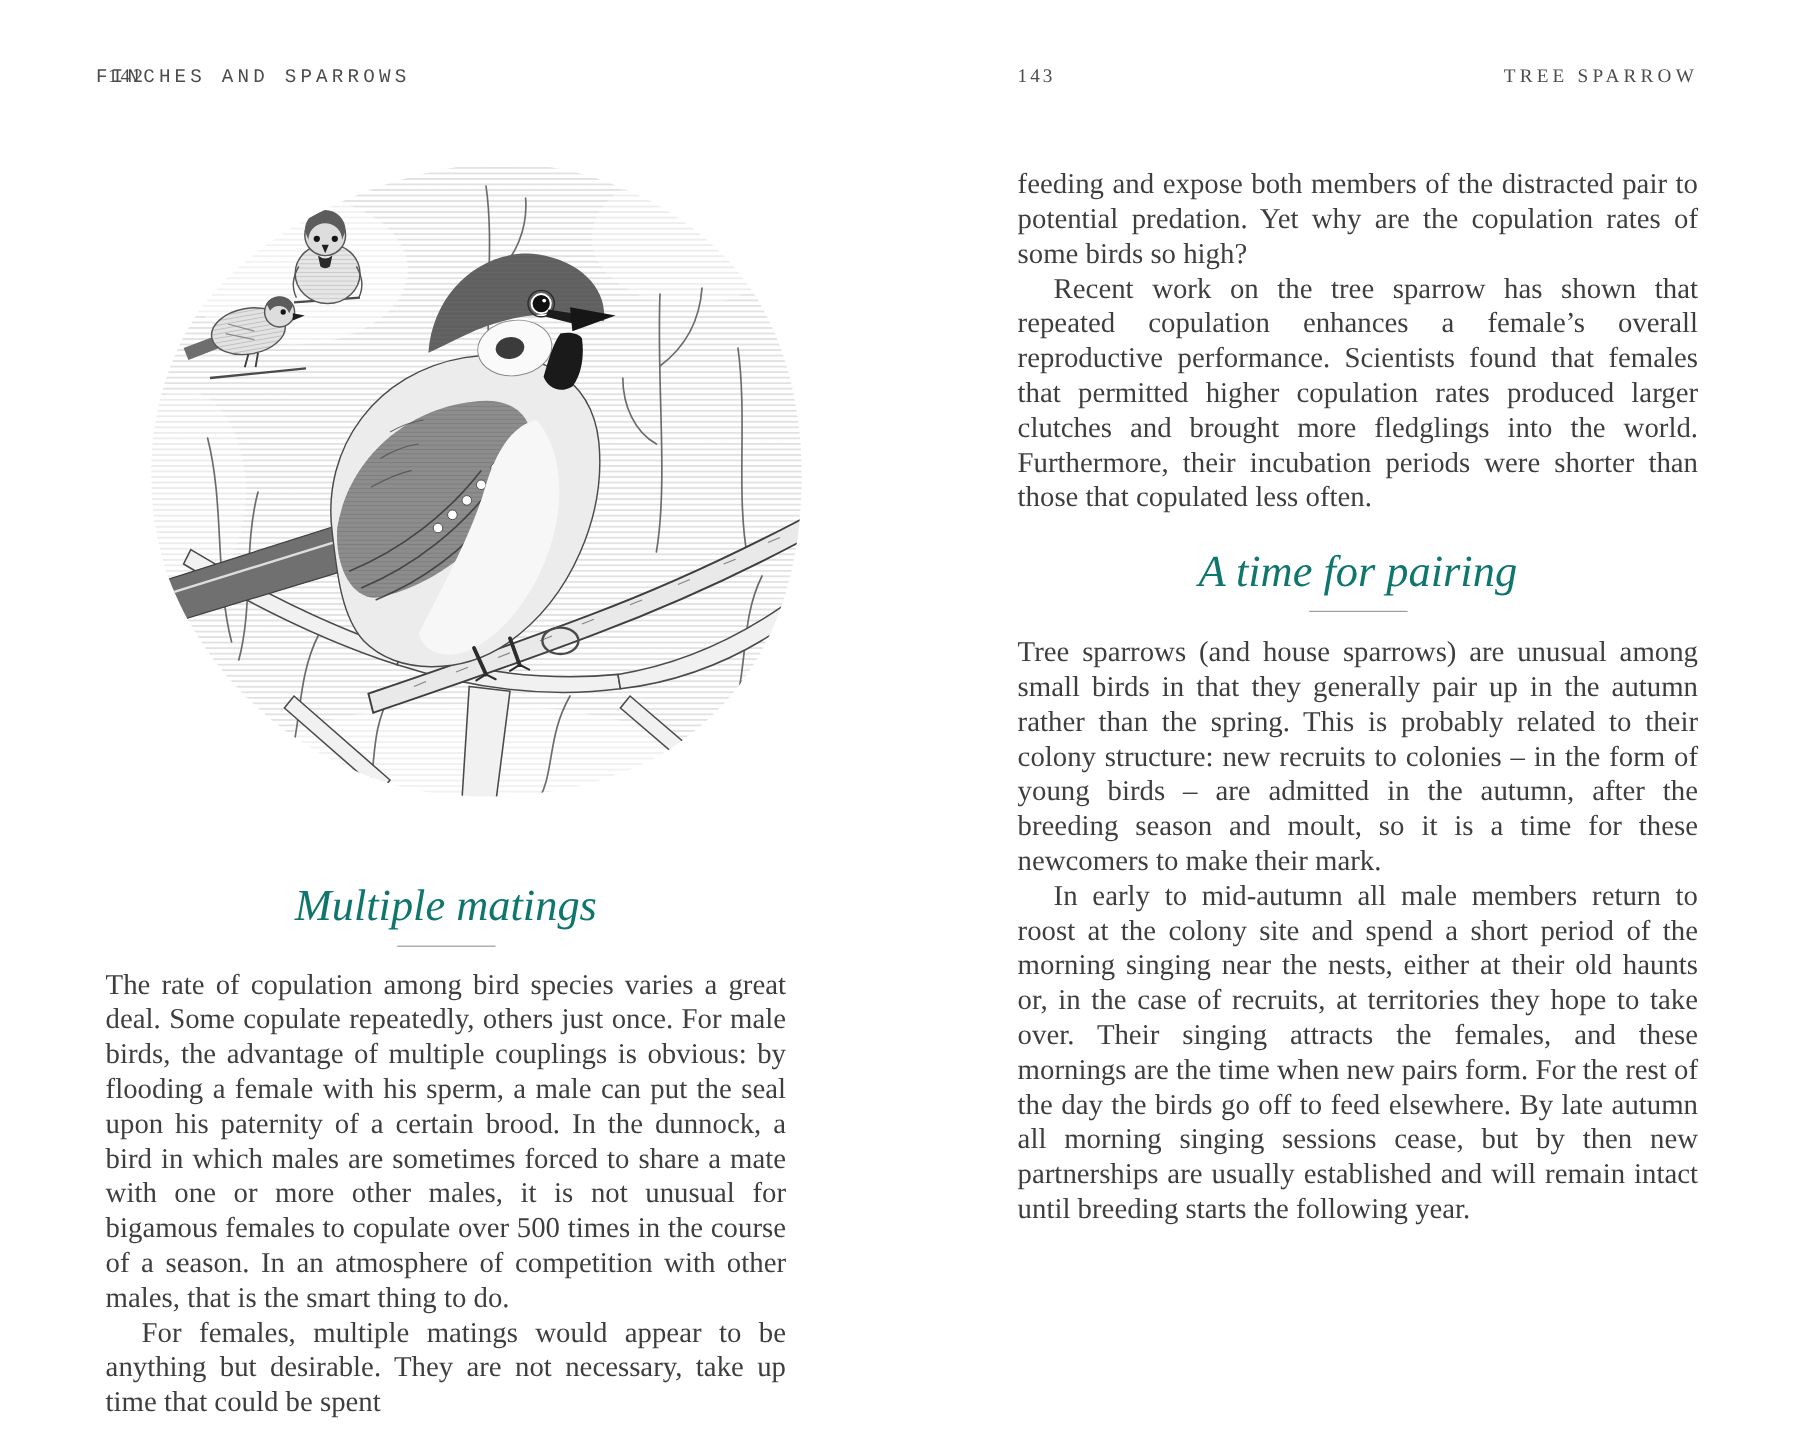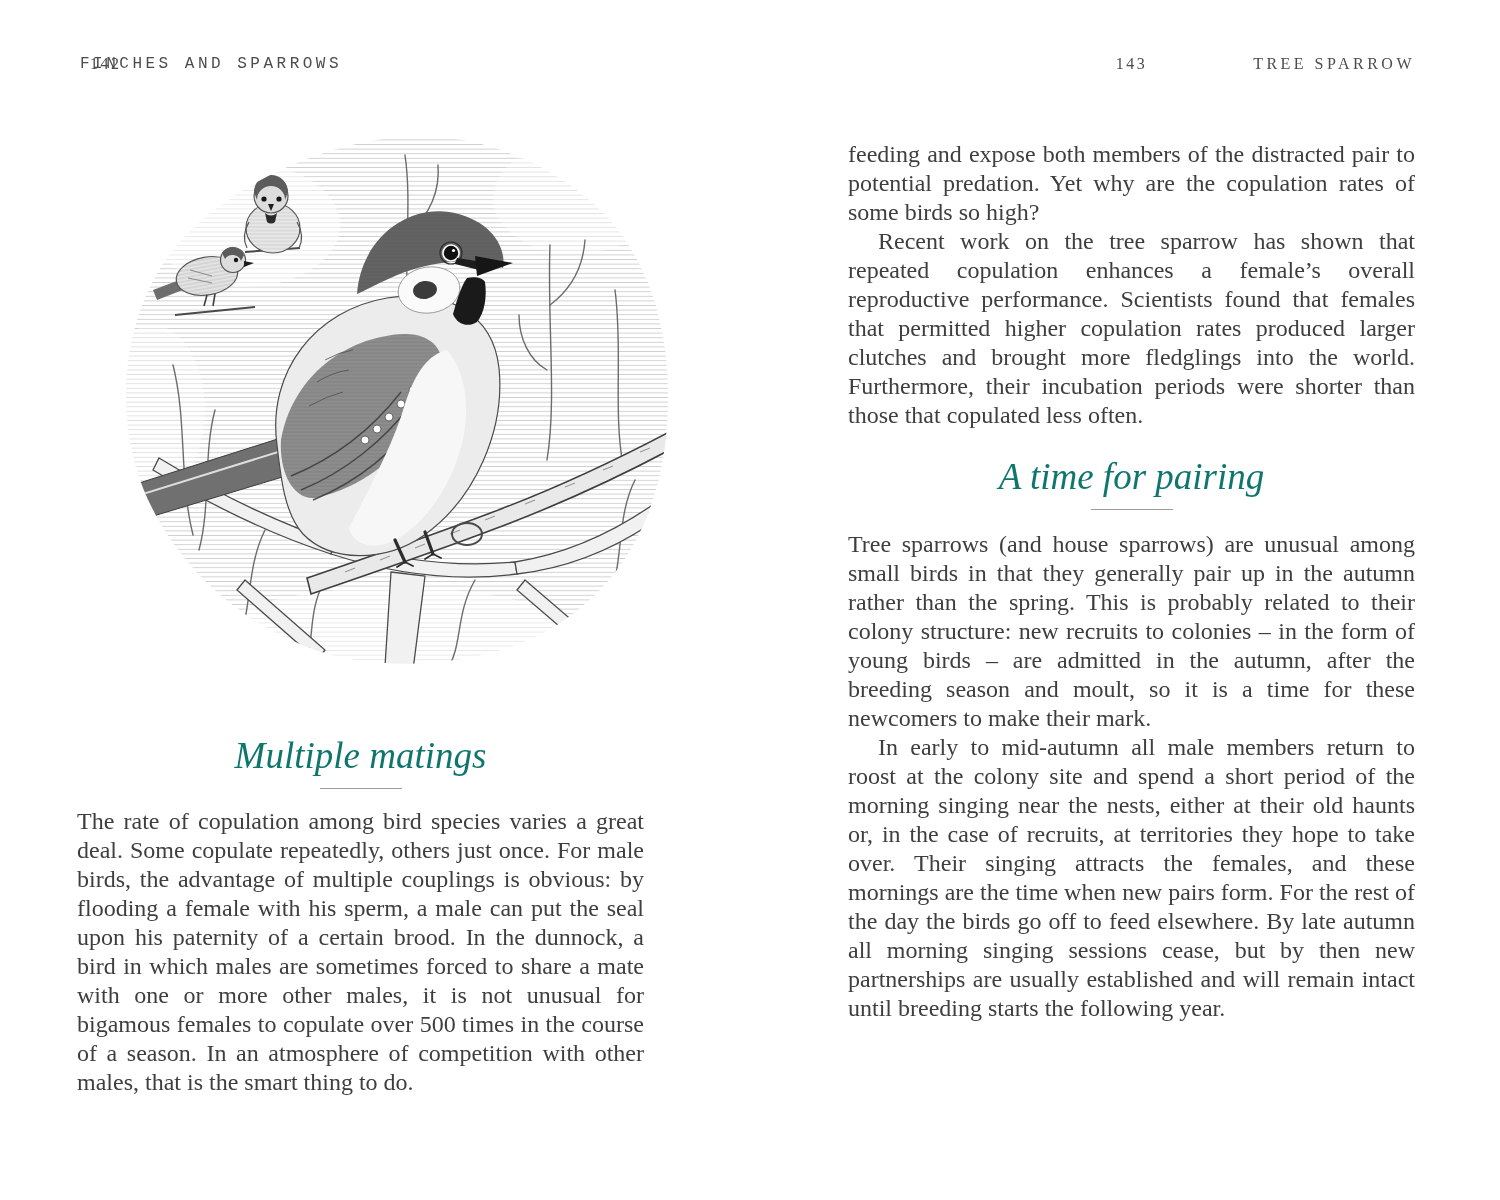--- a/index.html
+++ b/index.html
@@ -13,30 +13,30 @@
   }
   .running-head {
     position: absolute; top: 55px;
     font-size: 16px; letter-spacing: 3.5px;
     color: #4c4c4c; white-space: nowrap;
   }
   .head-num { font-size: 16px; letter-spacing: 2.5px; color: #4c4c4c; }
   #left-num  { left: 90px; }
   #left-title  { left: 80px;  width: 567px; text-align: left; font-family: Liberation Mono, monospace; }
   #right-title { left: 848px; width: 567px; text-align: right; }
-  #right-num { left: 848px; width: 567px; text-align: center; }
+  #right-num { left: 848px; width: 567px; text-align: left; }
 
   .illustration {
     position: absolute; left: 95px; top: 110px;
     width: 590px; height: 575px;
   }
   .illustration svg { width: 100%; height: 100%; display: block; }
 
   .text-col { position: absolute; width: 567px; }
-  #left-text  { left: 77px;  top: 735px; }
+  #left-text  { left: 88px;  top: 735px; }
   #right-text { left: 848px; top: 140px; }
 
   .section-heading {
     font-style: italic; font-weight: 400;
     font-size: 37px; line-height: 1.15;
     text-align: center; color: #0f766e;
     margin: 0;
   }
   .heading-rule {
     width: 82px; height: 0;
@@ -210,20 +210,21 @@
   </g>
 </svg>
 </div>
 
 <div class="text-col" id="left-text">
   <div class="heading-block">
     <h2 class="section-heading">Multiple matings</h2>
     <div class="heading-rule"></div>
   </div>
   <p class="body-para">The rate of copulation among bird species varies a great deal. Some copulate repeatedly, others just once. For male birds, the advantage of multiple couplings is obvious: by flooding a female with his sperm, a male can put the seal upon his paternity of a certain brood. In the dunnock, a bird in which males are sometimes forced to share a mate with one or more other males, it is not unusual for bigamous females to copulate over 500 times in the course of a season. In an atmosphere of competition with other males, that is the smart thing to do.</p>
+  <p class="body-para indent">For females, multiple matings would appear to be anything but desirable. They are not necessary, take up time that could be spent</p>
 </div>
 
 <div class="text-col" id="right-text">
   <p class="body-para">feeding and expose both members of the distracted pair to potential predation. Yet why are the copulation rates of some birds so high?</p>
   <p class="body-para indent">Recent work on the tree sparrow has shown that repeated copulation enhances a female’s overall reproductive performance. Scientists found that females that permitted higher copulation rates produced larger clutches and brought more fledglings into the world. Furthermore, their incubation periods were shorter than those that copulated less often.</p>
   <div class="heading-block">
     <h2 class="section-heading">A time for pairing</h2>
     <div class="heading-rule"></div>
   </div>
   <p class="body-para">Tree sparrows (and house sparrows) are unusual among small birds in that they generally pair up in the autumn rather than the spring. This is probably related to their colony structure: new recruits to colonies – in the form of young birds – are admitted in the autumn, after the breeding season and moult, so it is a time for these newcomers to make their mark.</p>

